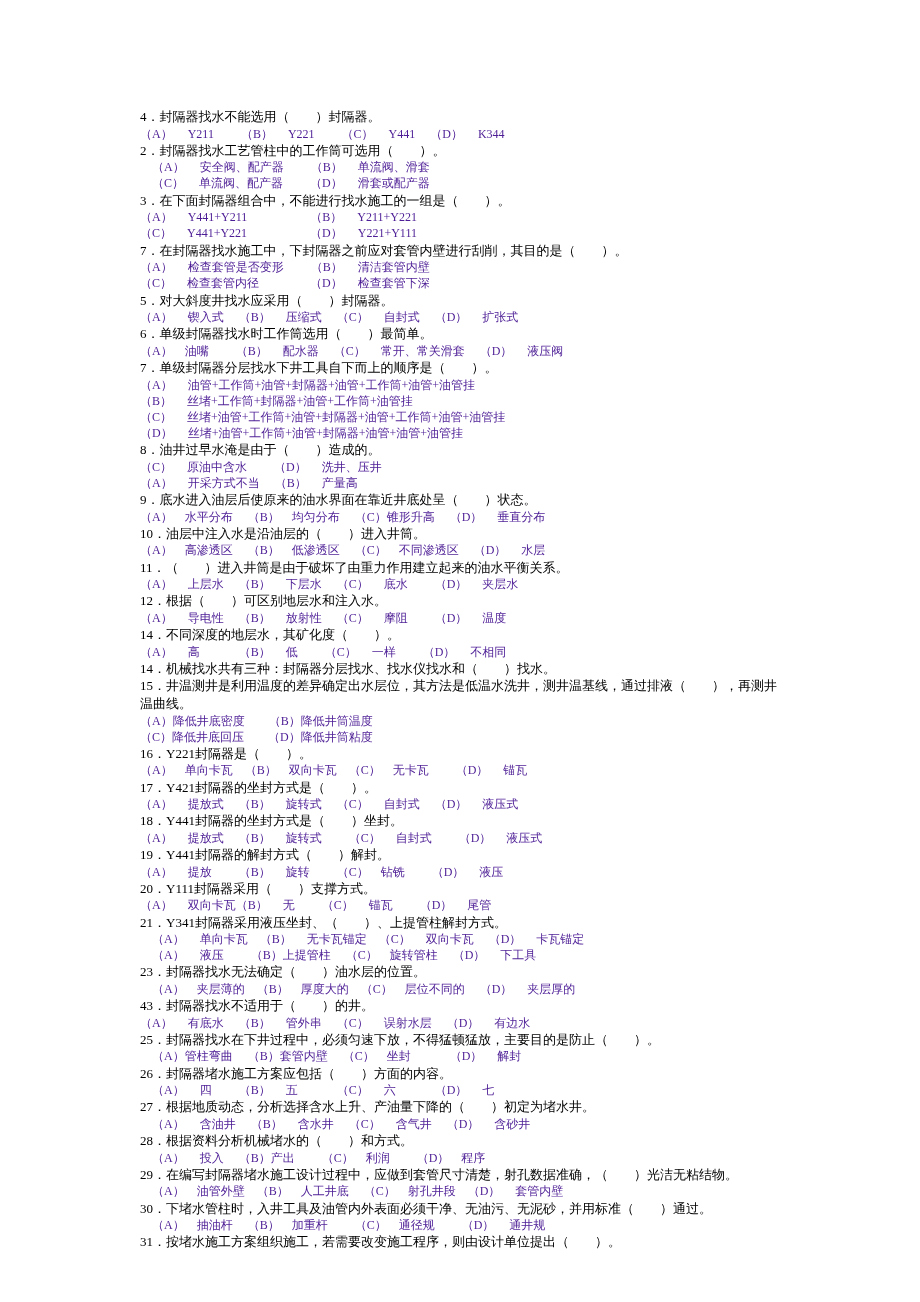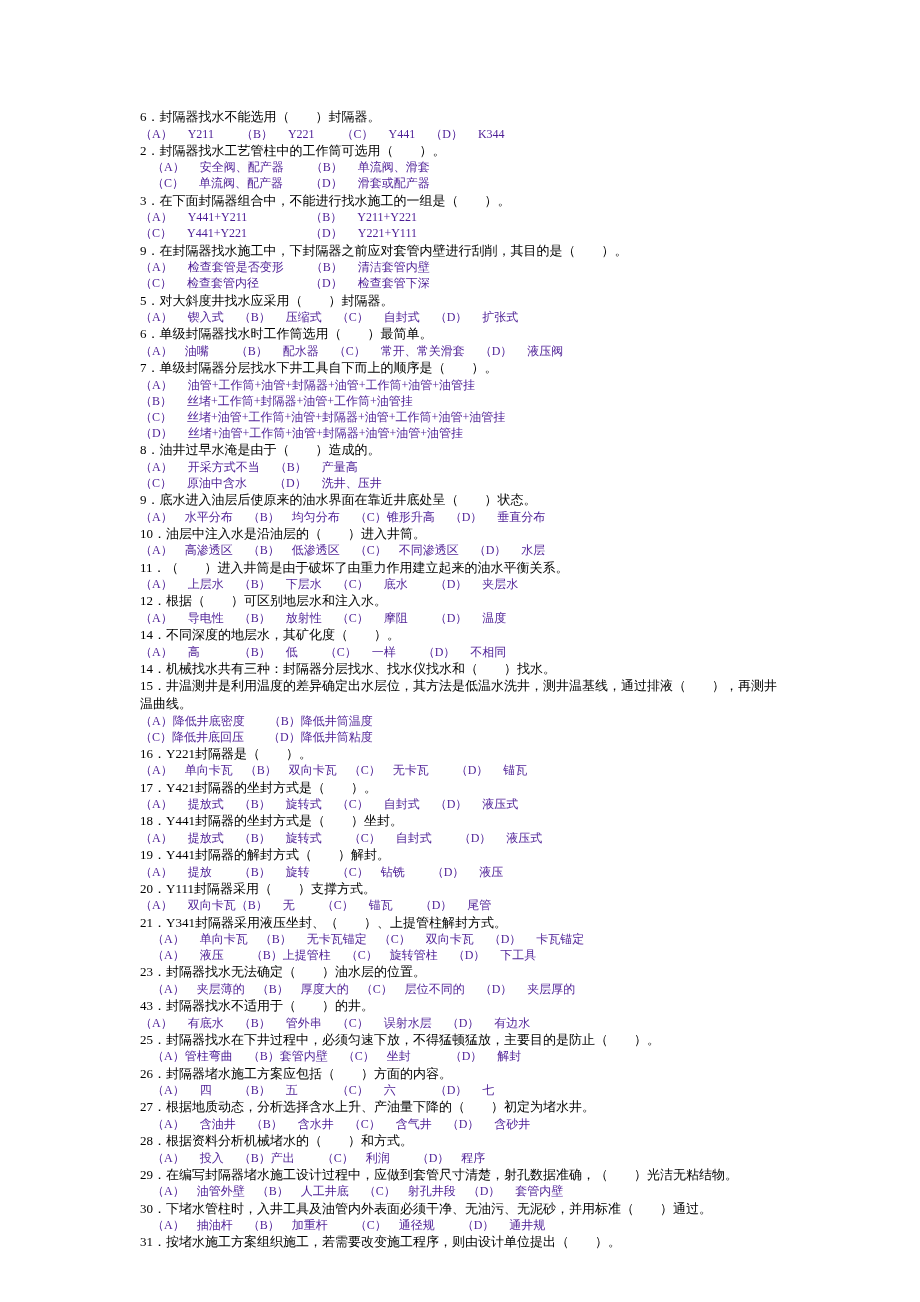--- a/index.html
+++ b/index.html
@@ -26,43 +26,43 @@
     line-height: 1.35;
     color: #4c1d95;
     margin: 0;
   }
 </style>
 </head>
 <body>
 
 <div class="page">
   <div id="content">
-      <div class="q">6．封隔器找水不能选用（　　）封隔器。</div>
+      <div class="q">4．封隔器找水不能选用（　　）封隔器。</div>
       <div class="opts">（A）　 Y211 　　（B）　 Y221 　　（C）　 Y441　 （D）　 K344</div>
       <div class="q">2．封隔器找水工艺管柱中的工作筒可选用（　　）。</div>
       <div class="opts">　（A）　 安全阀、配产器 　　（B）　 单流阀、滑套</div>
       <div class="opts">　（C）　 单流阀、配产器 　　（D）　 滑套或配产器</div>
       <div class="q">3．在下面封隔器组合中，不能进行找水施工的一组是（　　）。</div>
       <div class="opts">（A）　 Y441+Y211 　　　　　（B）　 Y211+Y221</div>
       <div class="opts">（C）　 Y441+Y221 　　　　　（D）　 Y221+Y111</div>
-      <div class="q">9．在封隔器找水施工中，下封隔器之前应对套管内壁进行刮削，其目的是（　　）。</div>
+      <div class="q">7．在封隔器找水施工中，下封隔器之前应对套管内壁进行刮削，其目的是（　　）。</div>
       <div class="opts">（A）　 检查套管是否变形 　　（B）　 清洁套管内壁</div>
       <div class="opts">（C）　 检查套管内径 　　　　（D）　 检查套管下深</div>
       <div class="q">5．对大斜度井找水应采用（　　）封隔器。</div>
       <div class="opts">（A）　 锲入式 　（B）　 压缩式 　（C）　 自封式 　（D）　 扩张式</div>
       <div class="q">6．单级封隔器找水时工作筒选用（　　）最简单。</div>
       <div class="opts">（A）　油嘴 　　（B）　 配水器 　（C）　 常开、常关滑套 　（D）　 液压阀</div>
       <div class="q">7．单级封隔器分层找水下井工具自下而上的顺序是（　　）。</div>
       <div class="opts">（A）　 油管+工作筒+油管+封隔器+油管+工作筒+油管+油管挂</div>
       <div class="opts">（B）　 丝堵+工作筒+封隔器+油管+工作筒+油管挂</div>
       <div class="opts">（C）　 丝堵+油管+工作筒+油管+封隔器+油管+工作筒+油管+油管挂</div>
       <div class="opts">（D）　 丝堵+油管+工作筒+油管+封隔器+油管+油管+油管挂</div>
       <div class="q">8．油井过早水淹是由于（　　）造成的。</div>
+      <div class="opts">（C）　 原油中含水 　　（D）　 洗井、压井</div>
       <div class="opts">（A）　 开采方式不当 　（B）　 产量高</div>
-      <div class="opts">（C）　 原油中含水 　　（D）　 洗井、压井</div>
       <div class="q">9．底水进入油层后使原来的油水界面在靠近井底处呈（　　）状态。</div>
       <div class="opts">（A）　水平分布 　（B）　均匀分布 　（C）锥形升高 　（D）　 垂直分布</div>
       <div class="q">10．油层中注入水是沿油层的（　　）进入井筒。</div>
       <div class="opts">（A）　高渗透区 　（B）　低渗透区 　（C）　不同渗透区 　（D）　 水层</div>
       <div class="q">11．（　　）进入井筒是由于破坏了由重力作用建立起来的油水平衡关系。</div>
       <div class="opts">（A）　 上层水 　（B）　 下层水 　（C）　 底水 　　（D）　 夹层水</div>
       <div class="q">12．根据（　　）可区别地层水和注入水。</div>
       <div class="opts">（A）　 导电性 　（B）　 放射性 　（C）　 摩阻 　　（D）　 温度</div>
       <div class="q">14．不同深度的地层水，其矿化度（　　）。</div>
       <div class="opts">（A）　 高 　　　（B）　 低 　　（C）　 一样　　 （D）　 不相同</div>

